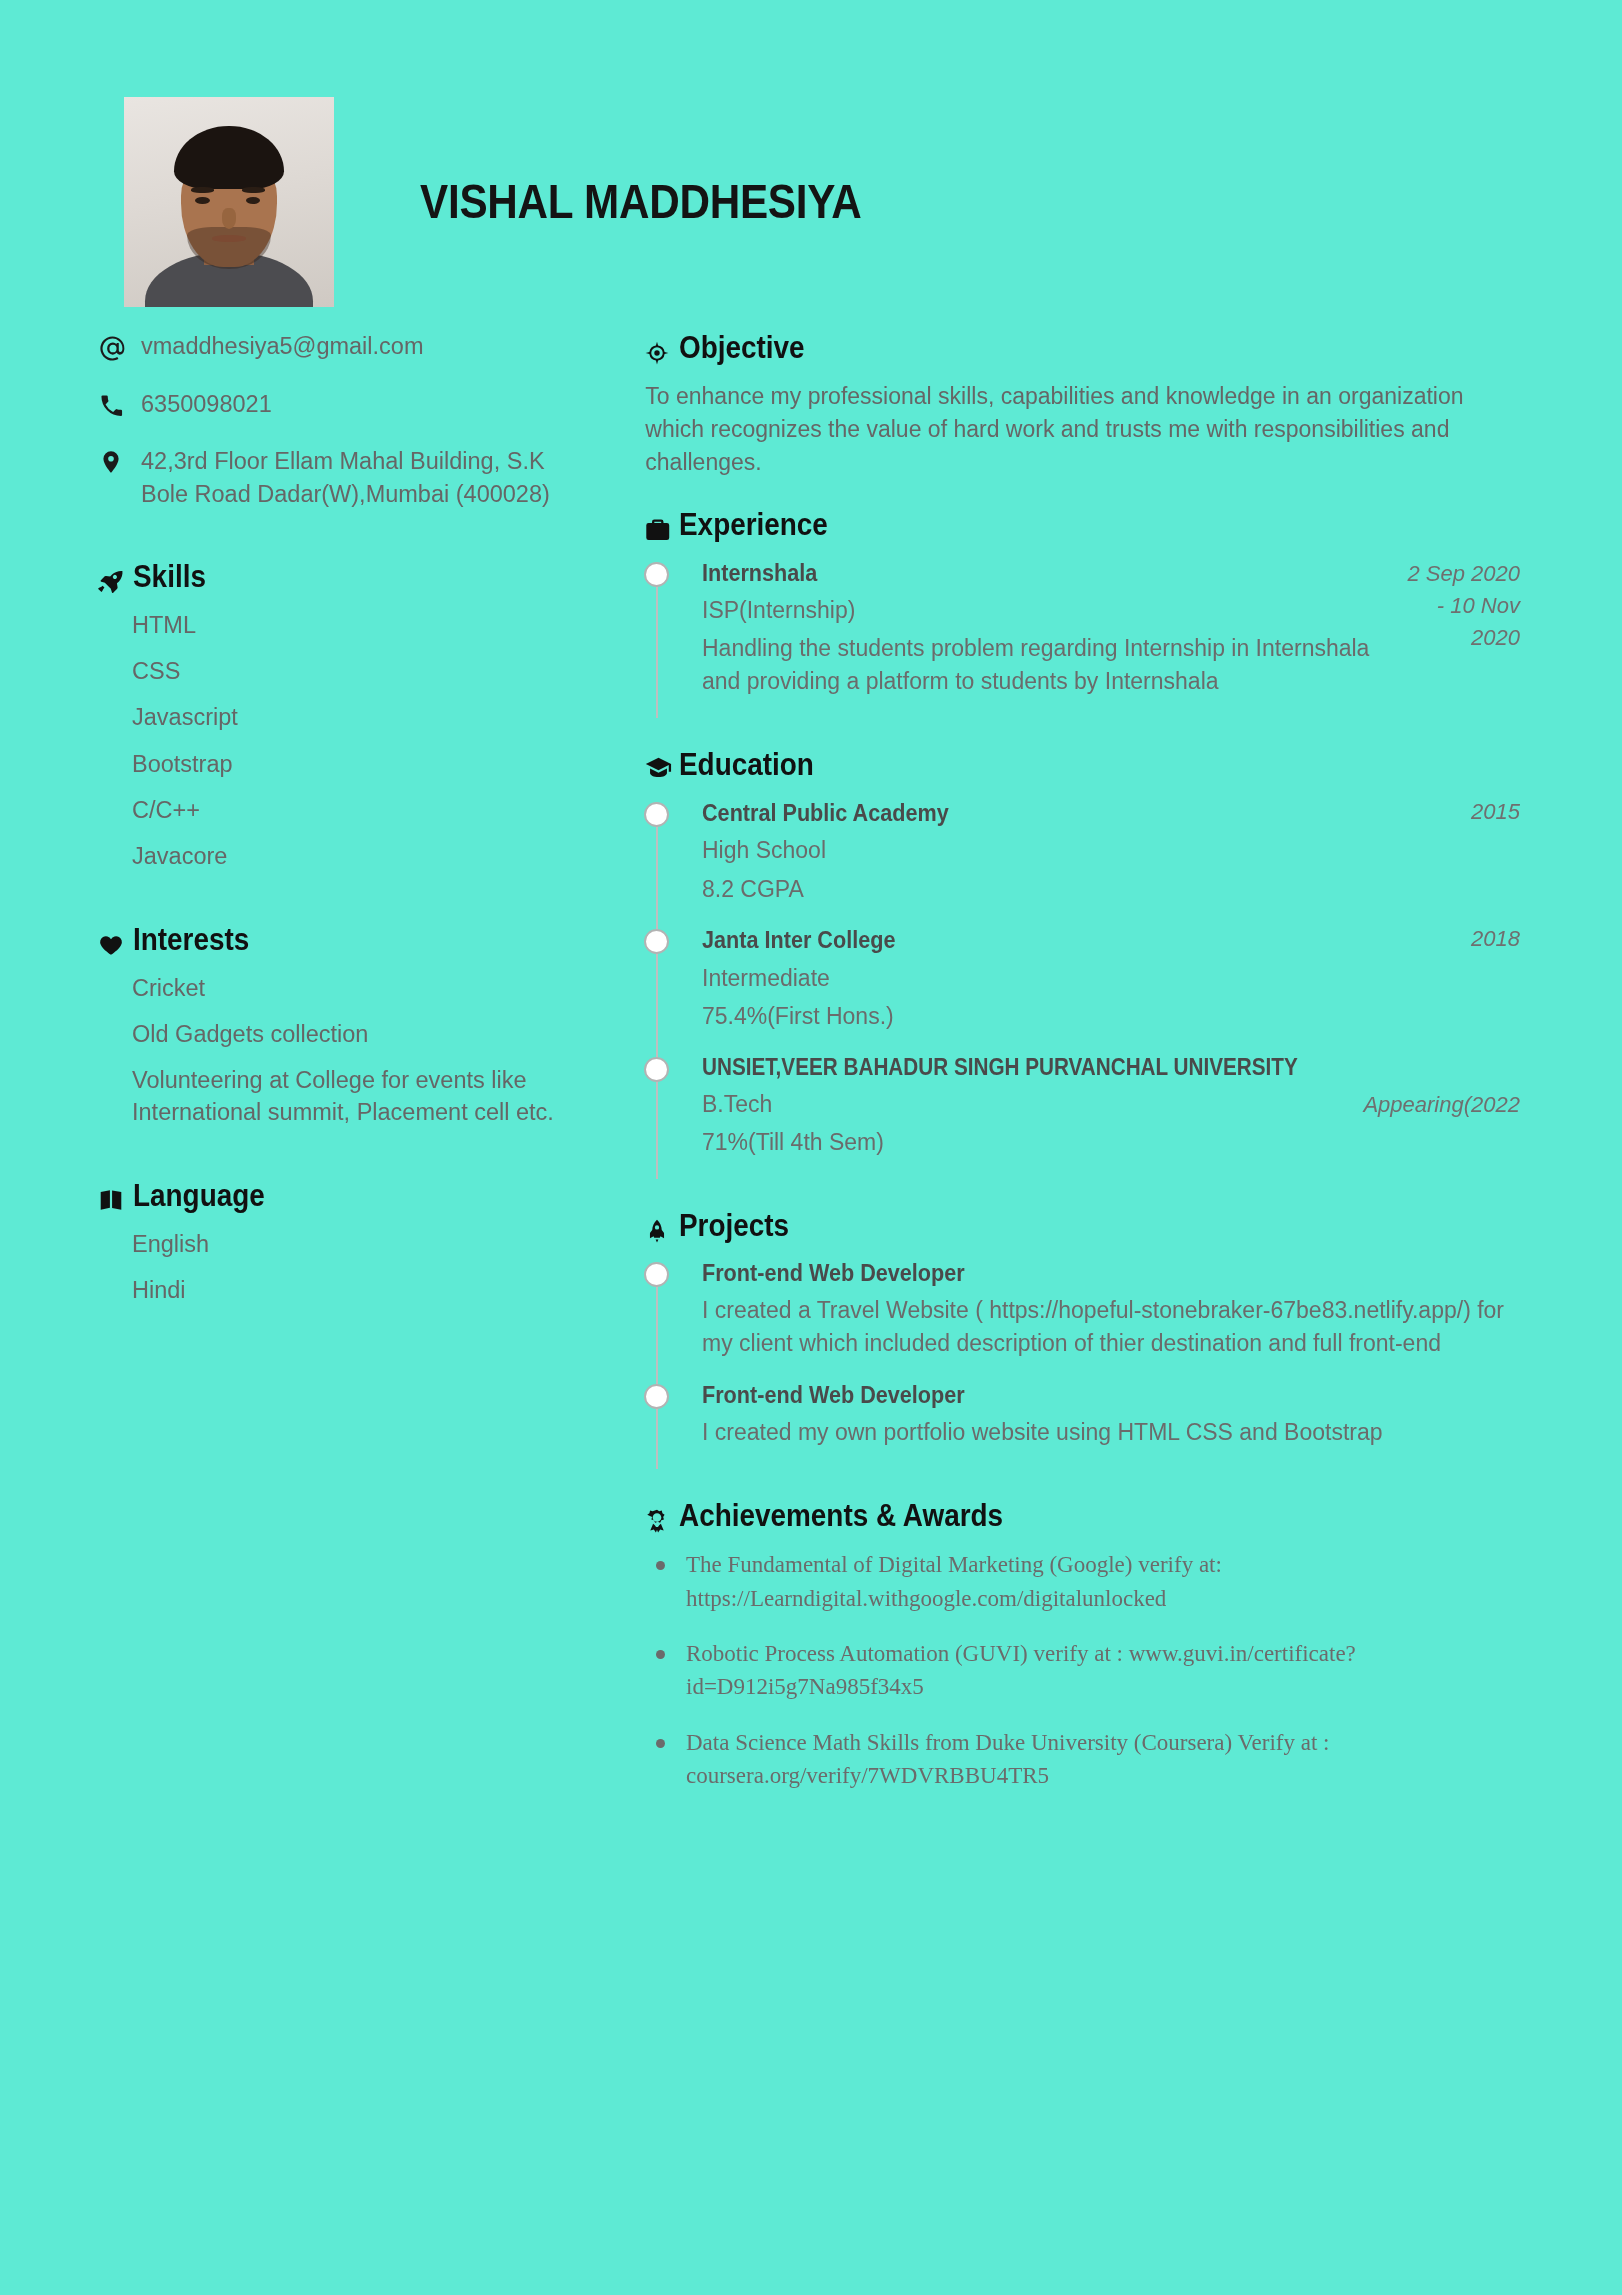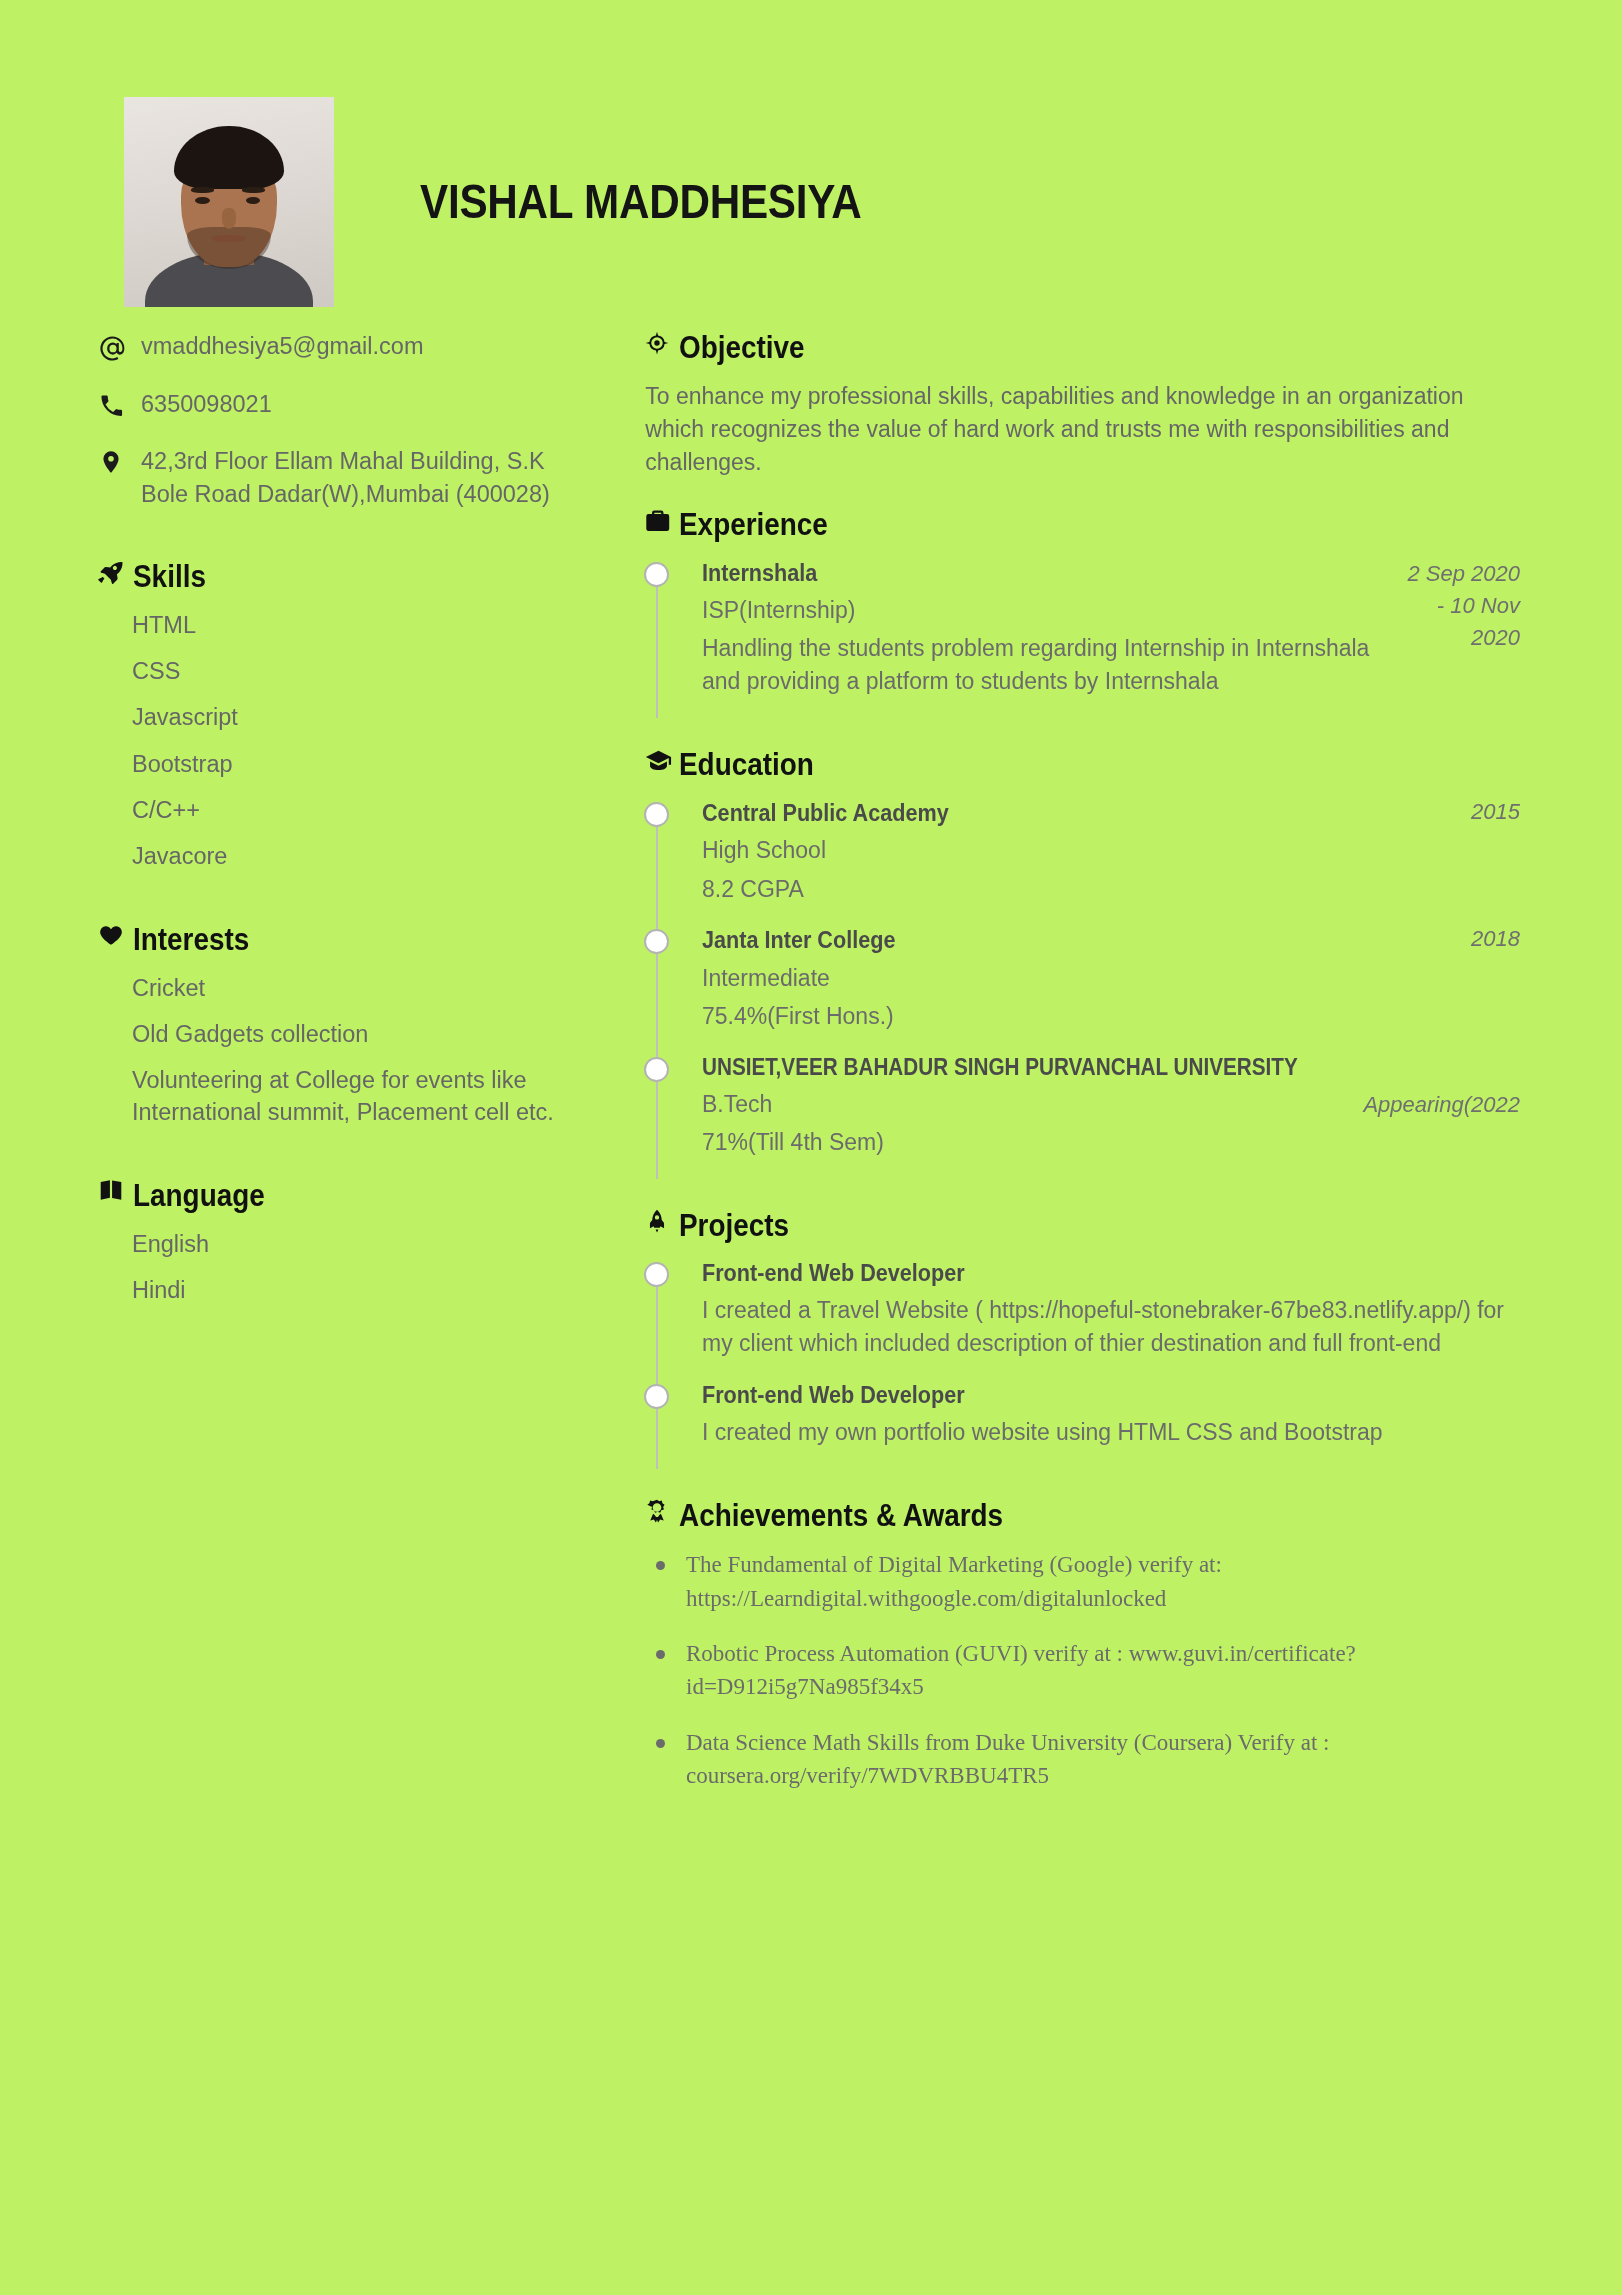--- a/index.html
+++ b/index.html
@@ -11,21 +11,21 @@
     width: 1623px;
     height: 2295px;
     font-family: "Liberation Sans", sans-serif;
     color: #5d5d5d;
     -webkit-font-smoothing: antialiased;
   }
   .page {
     position: relative;
     width: 1623px;
     height: 2295px;
-    background: #bef264;
+    background: #5eead4;
     box-sizing: border-box;
     padding: 0;
     overflow: hidden;
   }
 
   
   .header {
     position: absolute;
     left: 124px;
     top: 97px;
@@ -173,21 +173,21 @@
   .contact-icon svg { display: block; }
   .contact-text {
     font-size: 23.5px;
     line-height: 1.38;
     color: #666666;
   }
 
   
   .sec-head {
     display: flex;
-    align-items: flex-start;
+    align-items: flex-end;
     margin-top: 29px;
     margin-bottom: 14.4px;
   }
   .sec-head .ico {
     flex: 0 0 auto;
     width: 35px;
     display: flex;
     align-items: center;
     color: #111111;
   }

